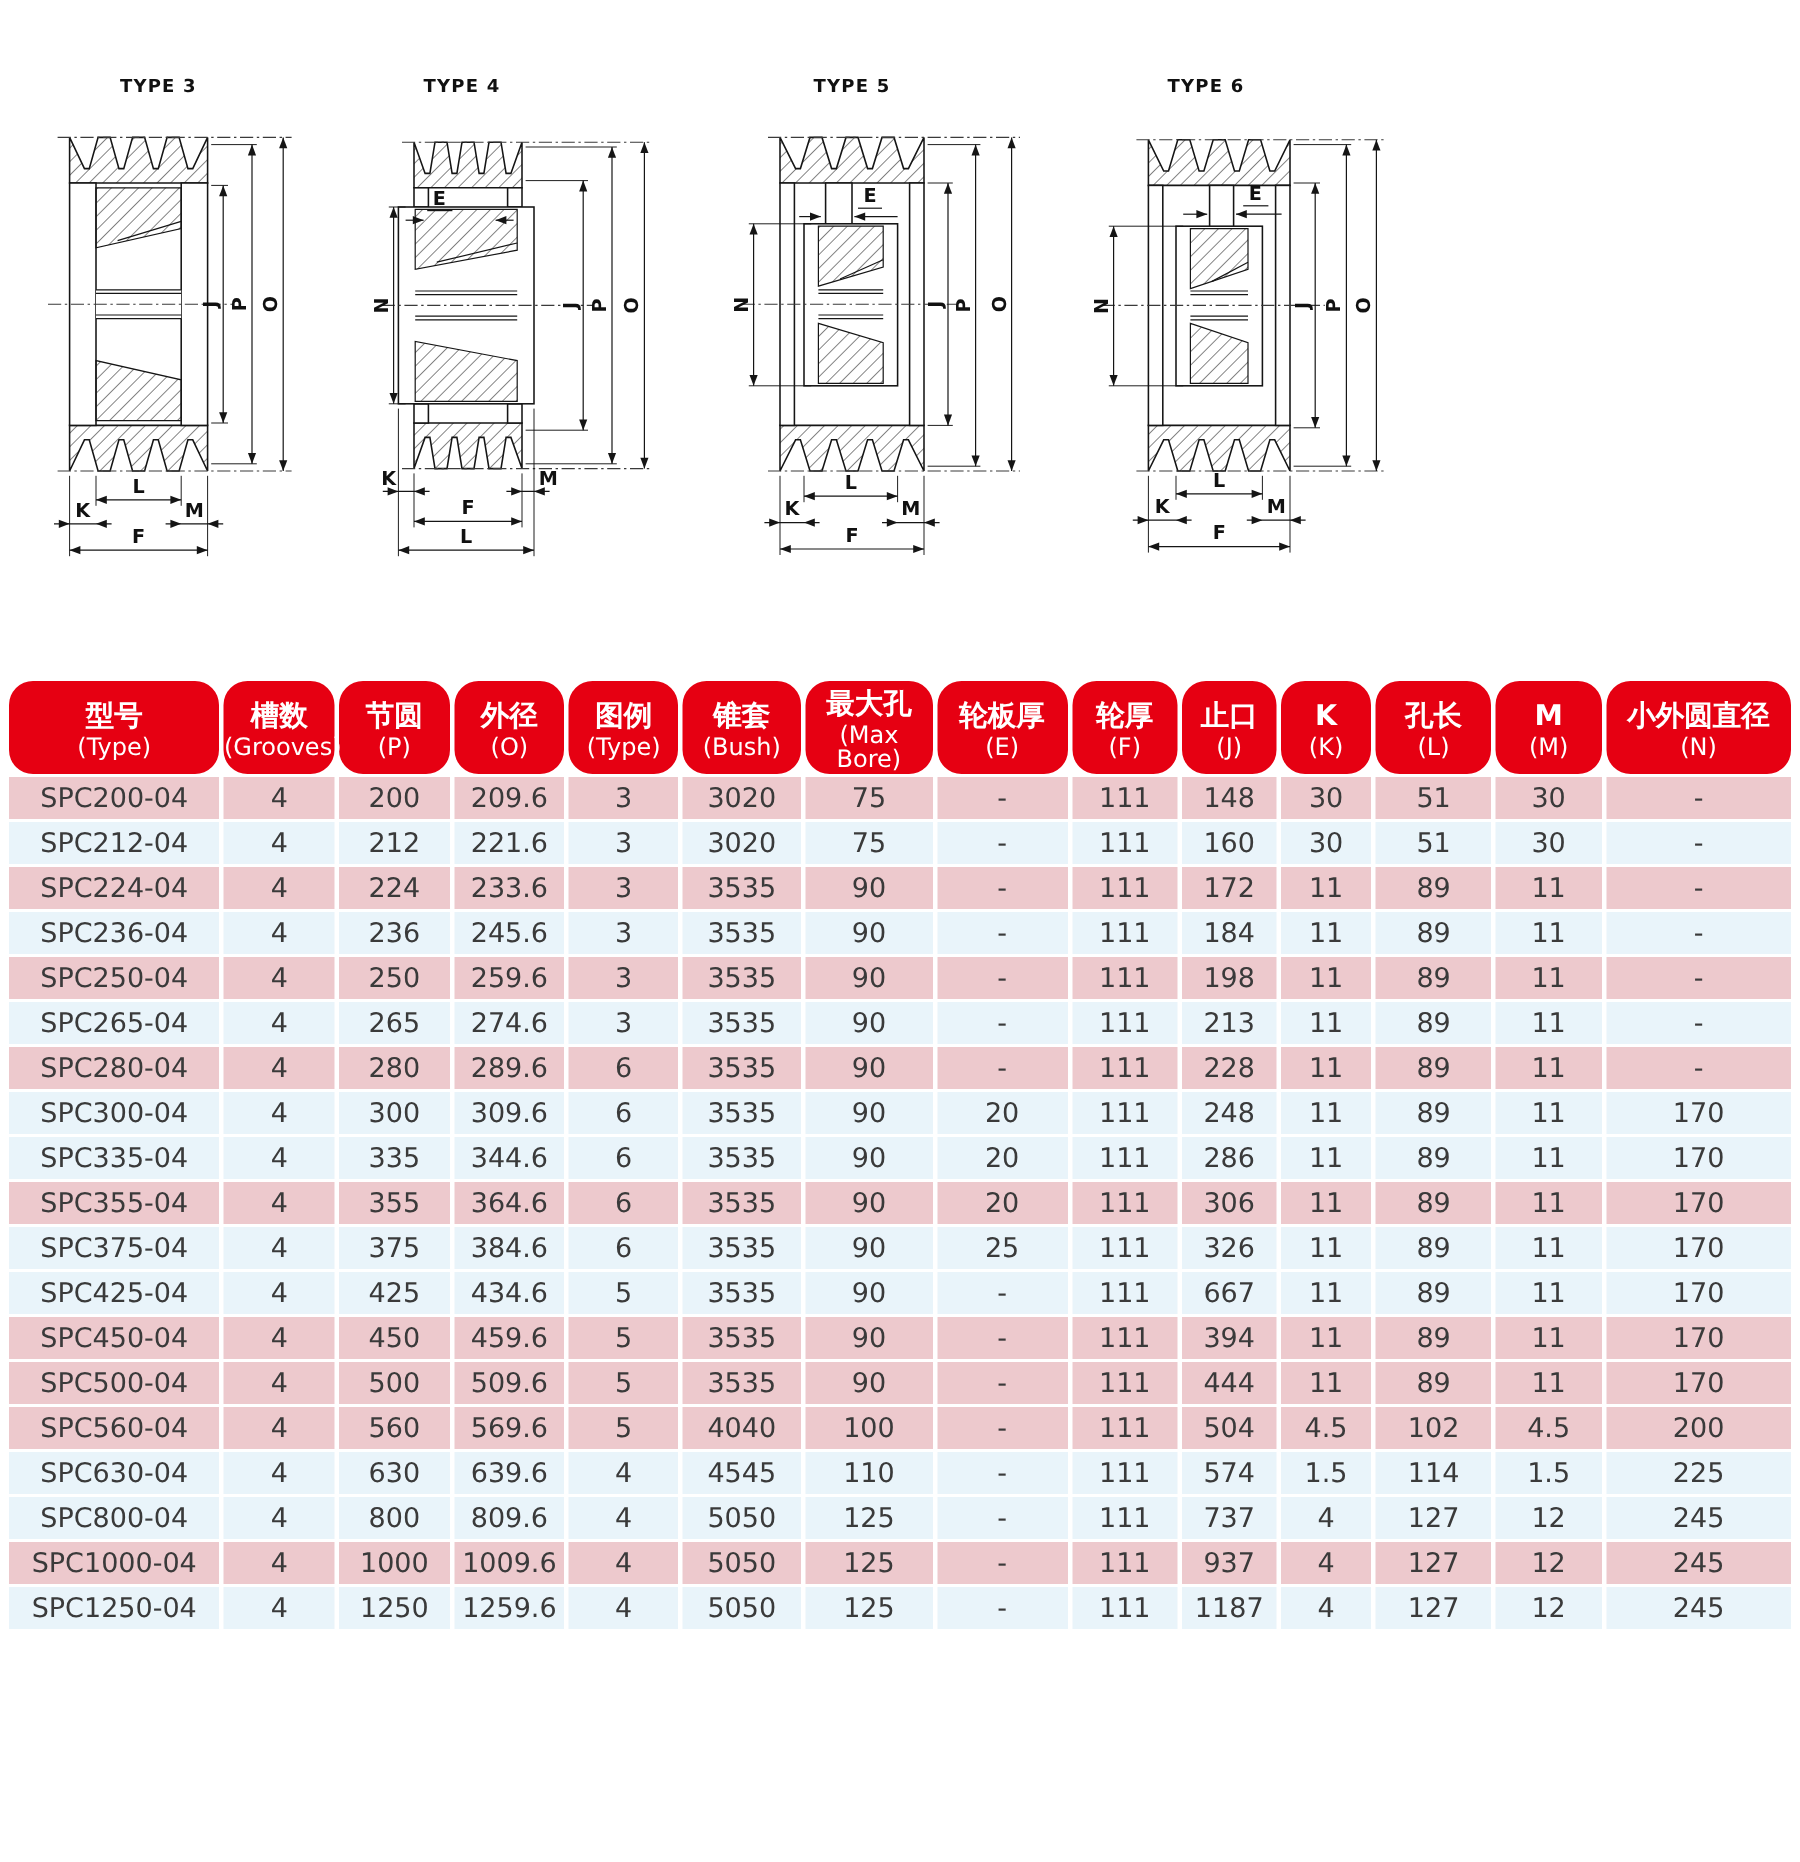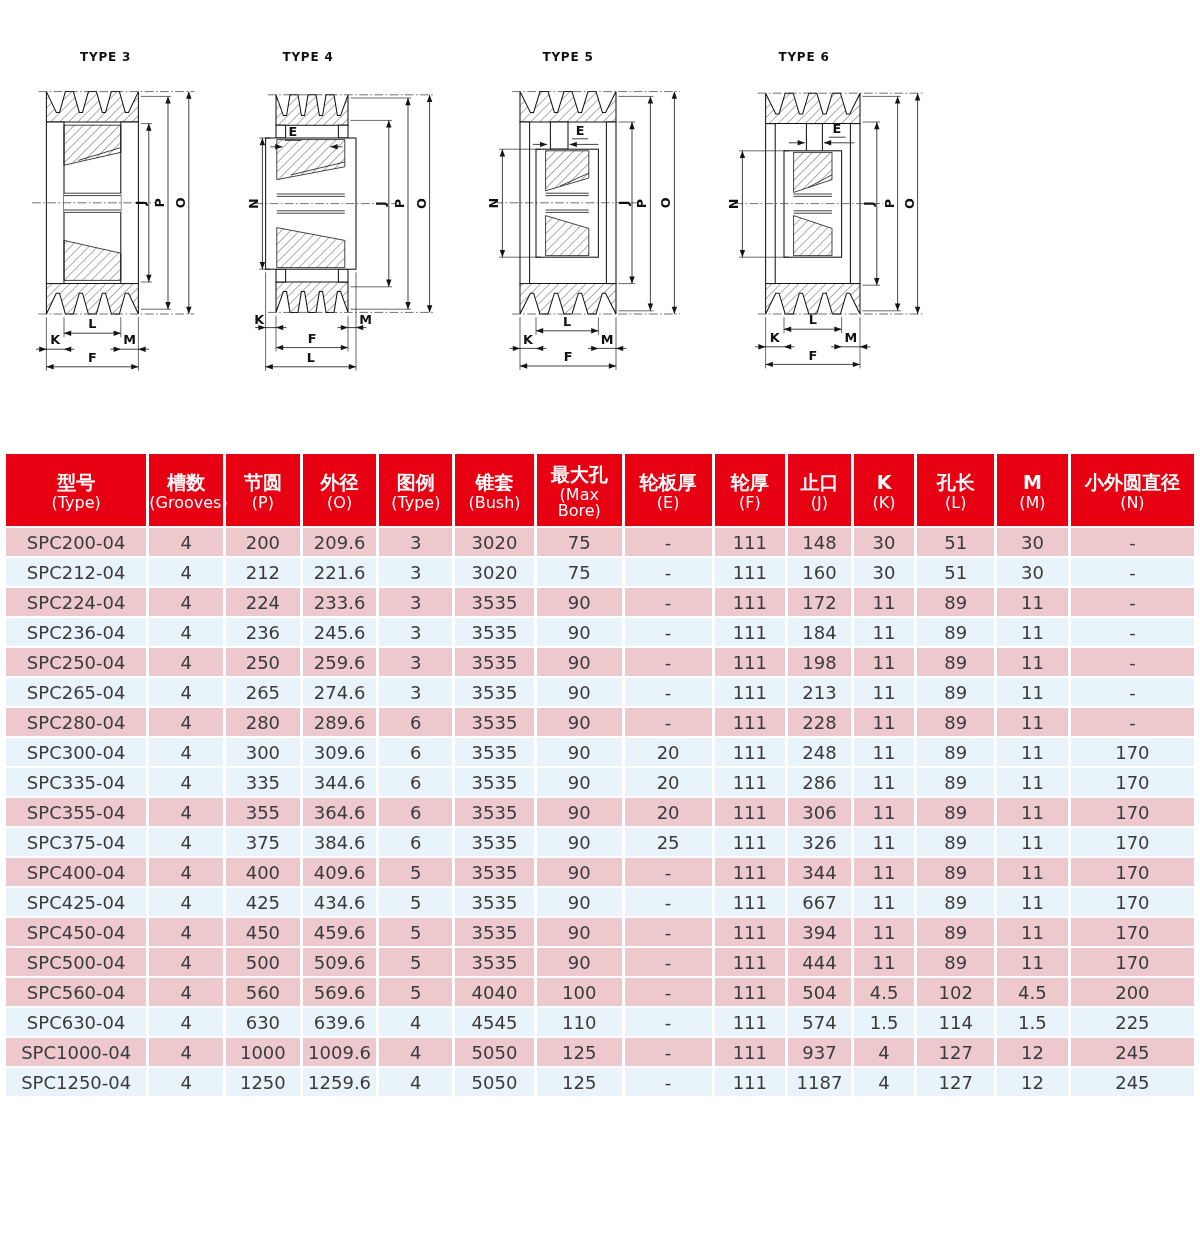--- a/index.html
+++ b/index.html
@@ -7,21 +7,21 @@
   .diagrams{display:flex;height:452px;width:960px;}
   .diagrams svg{display:block;}
   svg text{font-family:"DejaVu Sans","Liberation Sans",sans-serif;}
   .ttl{font-size:15px;font-weight:bold;fill:#111;letter-spacing:1px;}
   .dimlbl{font-size:16px;font-weight:bold;fill:#111;}
   .dim{stroke:#151515;stroke-width:1;fill:none;}
   .tick{stroke:#151515;stroke-width:0.8;fill:none;}
   .cdash{stroke:#3a3a3a;stroke-width:0.9;fill:none;stroke-dasharray:11 3 2 3;}
   .outl{fill:#ffffff;stroke:#151515;stroke-width:1.3;}
   table{border-collapse:separate;border-spacing:3px 2px;table-layout:fixed;margin:0 auto;width:1194px;}
-  th{background:var(--red,#e60012);color:var(--hdtext,#fff);height:72px;vertical-align:middle;padding:0;font-weight:normal;}
+  th{background:var(--red,#e60012);color:var(--hdtext,#fff);height:62px;vertical-align:middle;padding:0;font-weight:normal;border-radius:16px;}
   th .zh{font-size:19px;font-weight:bold;line-height:25px;text-align:center;}
   th .en{font-size:16px;line-height:16px;text-align:center;}
   td{height:28px;text-align:center;vertical-align:middle;font-size:18px;color:var(--celltext,#3a3a3a);padding:0;overflow:hidden;white-space:nowrap;}
   tr.pink td{background:var(--pink,#edc9cd);}
   tr.blue td{background:var(--blue,#e9f4fa);}
 </style>
 </head>
 <body style="--red: #e60012; --hdtext: #ffffff; --pink: #edc9cd; --blue: #e9f4fa; --celltext: #3a3a3a;">
 
 <div class="diagrams" id="diagrams">
@@ -553,36 +553,20 @@
           <td>3535</td>
           <td>90</td>
           <td>25</td>
           <td>111</td>
           <td>326</td>
           <td>11</td>
           <td>89</td>
           <td>11</td>
           <td>170</td>
         </tr>
-        <tr class="pink">
-          <td>SPC400-04</td>
-          <td>4</td>
-          <td>400</td>
-          <td>409.6</td>
-          <td>5</td>
-          <td>3535</td>
-          <td>90</td>
-          <td>-</td>
-          <td>111</td>
-          <td>344</td>
-          <td>11</td>
-          <td>89</td>
-          <td>11</td>
-          <td>170</td>
-        </tr>
         <tr class="blue">
           <td>SPC425-04</td>
           <td>4</td>
           <td>425</td>
           <td>434.6</td>
           <td>5</td>
           <td>3535</td>
           <td>90</td>
           <td>-</td>
           <td>111</td>
@@ -649,20 +633,36 @@
           <td>4545</td>
           <td>110</td>
           <td>-</td>
           <td>111</td>
           <td>574</td>
           <td>1.5</td>
           <td>114</td>
           <td>1.5</td>
           <td>225</td>
         </tr>
+        <tr class="blue">
+          <td>SPC800-04</td>
+          <td>4</td>
+          <td>800</td>
+          <td>809.6</td>
+          <td>4</td>
+          <td>5050</td>
+          <td>125</td>
+          <td>-</td>
+          <td>111</td>
+          <td>737</td>
+          <td>4</td>
+          <td>127</td>
+          <td>12</td>
+          <td>245</td>
+        </tr>
         <tr class="pink">
           <td>SPC1000-04</td>
           <td>4</td>
           <td>1000</td>
           <td>1009.6</td>
           <td>4</td>
           <td>5050</td>
           <td>125</td>
           <td>-</td>
           <td>111</td>

